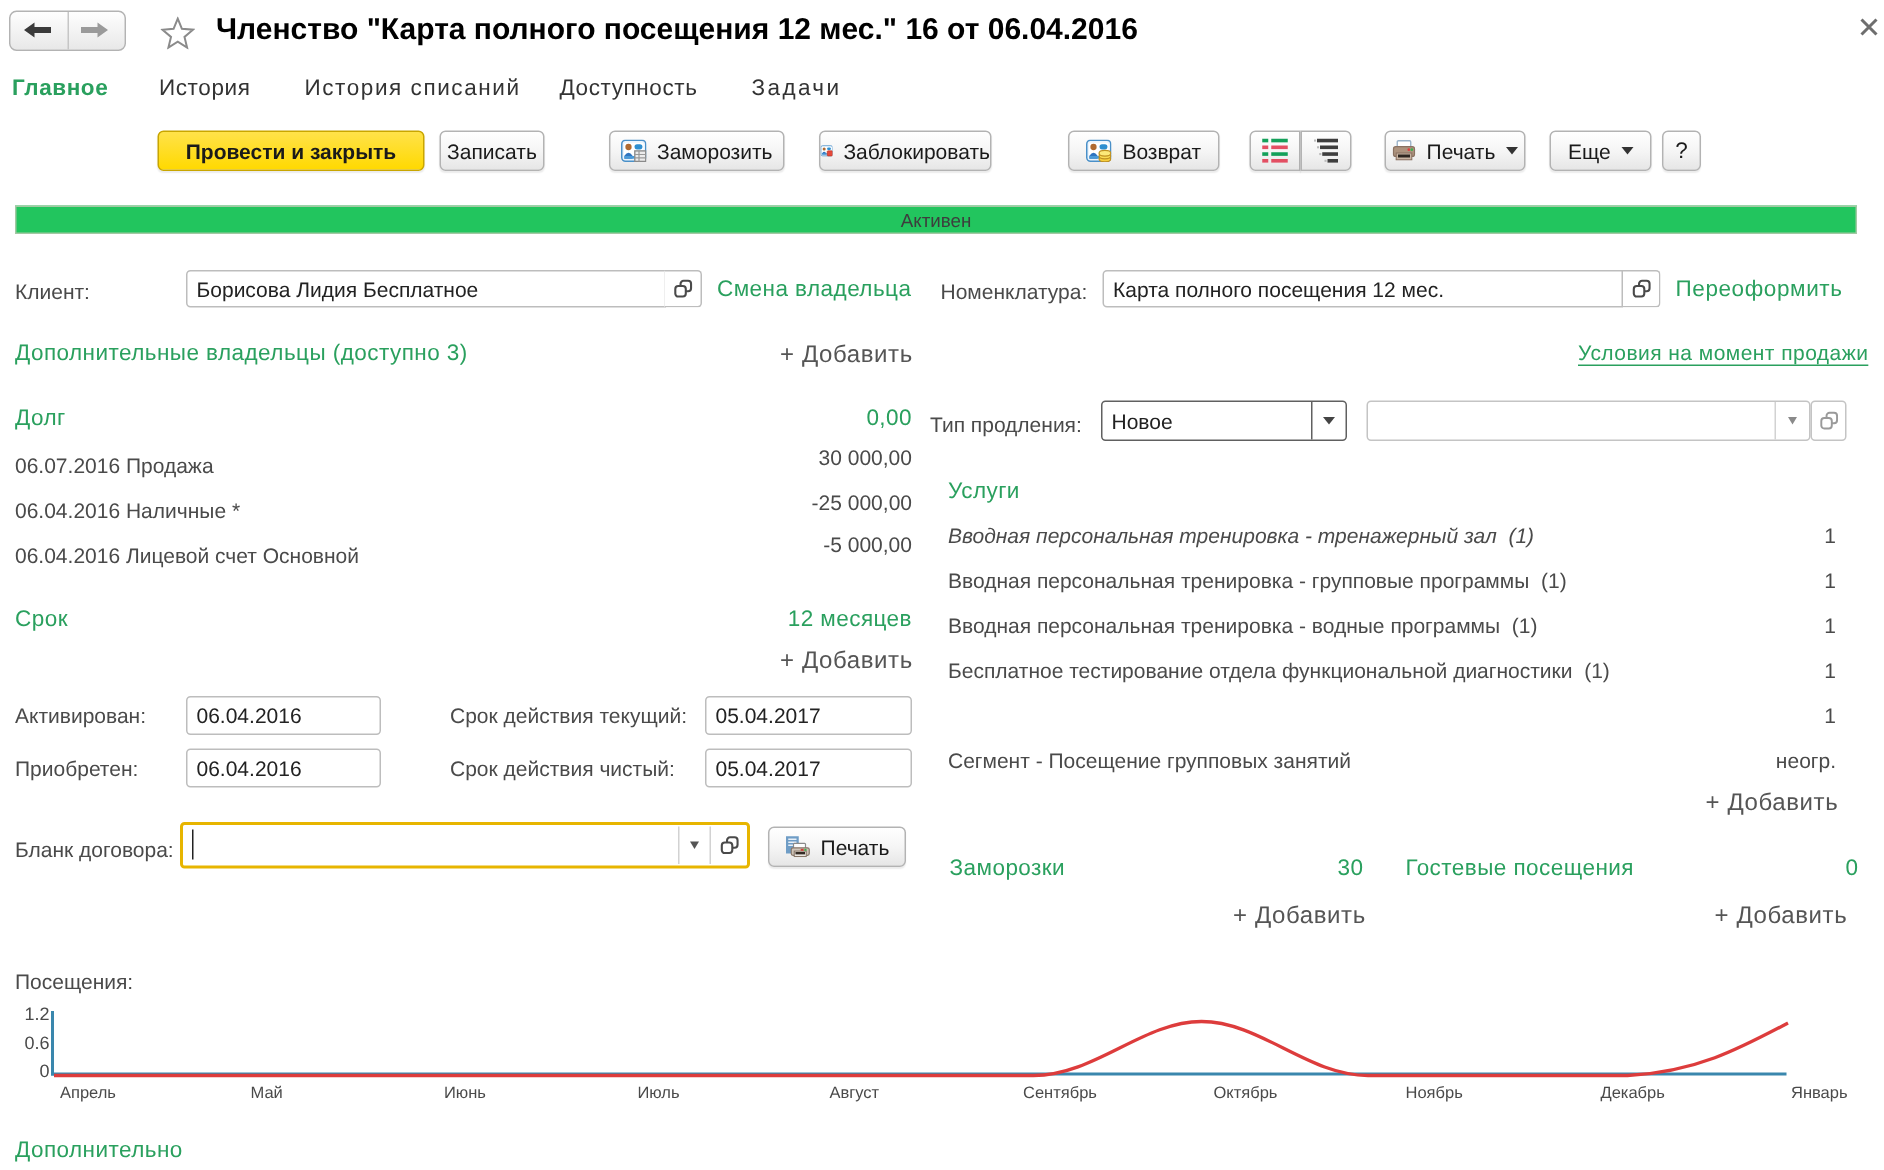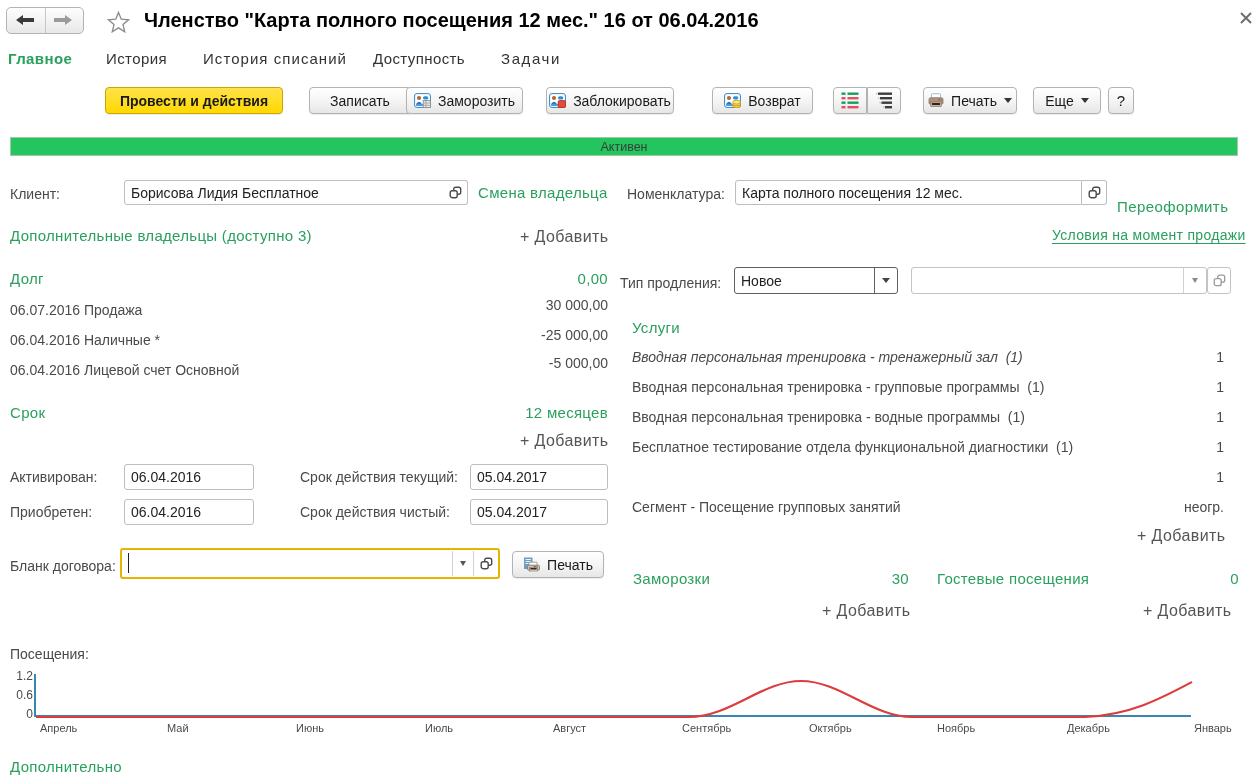--- a/index.html
+++ b/index.html
@@ -39,34 +39,34 @@
 <svg class="abs" style="left:1240px;top:12px;" width="12" height="12" viewBox="0 0 12 12">
  <path d="M1 1 L11 11 M11 1 L1 11" stroke="#6e6e6e" stroke-width="2"></path>
 </svg>
 
 <div class="abs" style="left:8px;top:50px;font-size:15px;letter-spacing:0.4px;font-weight:bold;color:#2aa05e;">Главное</div>
 <div class="abs" style="left:106px;top:50px;font-size:15px;letter-spacing:0.4px;color:#333;">История</div>
 <div class="abs" style="left:203px;top:50px;font-size:15px;letter-spacing:1.05px;color:#333;">История списаний</div>
 <div class="abs" style="left:373px;top:50px;font-size:15px;letter-spacing:0.4px;color:#333;">Доступность</div>
 <div class="abs" style="left:501px;top:50px;font-size:15px;letter-spacing:1.6px;color:#333;">Задачи</div>
 
-<div class="btn" style="left:105px;top:87px;width:178px;height:27px;background:linear-gradient(#ffe24a,#ffd900);border:1px solid #c9a600;font-weight:bold;">Провести и действия</div>
-<div class="btn" style="left:309px;top:87px;width:102px;height:27px;">Записать</div>
+<div class="btn" style="left:105px;top:87px;width:178px;height:27px;background:linear-gradient(#ffe24a,#ffd900);border:1px solid #c9a600;font-weight:bold;">Провести и закрыть</div>
+<div class="btn" style="left:293px;top:87px;width:70px;height:27px;">Записать</div>
 <div class="btn" style="left:406px;top:87px;width:117px;height:27px;">
  <svg width="17" height="15" viewBox="0 0 17 15" style="margin-right:7px;">
   <rect x="0.5" y="0.5" width="16" height="14" rx="2.5" fill="#eaf4fd" stroke="#4a90c8"></rect>
   <rect x="2" y="2.2" width="13" height="10.6" rx="1" fill="#ffffff"></rect>
   <circle cx="5" cy="5" r="2.1" fill="#b06a30"></circle>
   <path d="M2.3 10.8 Q5 6.8 7.7 10.8 L7.7 12.8 L2.3 12.8 Z" fill="#2f74c0"></path>
   <rect x="9" y="3.2" width="5.3" height="3.4" rx="1.7" fill="#2e8fd0"></rect>
   <rect x="2.2" y="11" width="12.6" height="1.8" fill="#4a9ad8"></rect>
   <rect x="9.2" y="7.6" width="7.3" height="7" fill="#ececec" stroke="#8a8a8a" stroke-width="0.9"></rect>
   <path d="M9.2 10 H16.5 M9.2 12.3 H16.5 M12 7.6 V14.6" stroke="#999" stroke-width="0.8"></path>
  </svg>Заморозить</div>
-<div class="btn" style="left:546px;top:87px;width:128px;height:27px;">
+<div class="btn" style="left:546px;top:87px;width:115px;height:27px;">
  <svg width="17" height="15" viewBox="0 0 17 15" style="margin-right:7px;">
   <rect x="0.5" y="0.5" width="16" height="14" rx="2.5" fill="#eaf4fd" stroke="#4a90c8"></rect>
   <rect x="2" y="2.2" width="13" height="10.6" rx="1" fill="#ffffff"></rect>
   <circle cx="5" cy="5" r="2.1" fill="#b06a30"></circle>
   <path d="M2.3 10.8 Q5 6.8 7.7 10.8 L7.7 12.8 L2.3 12.8 Z" fill="#2f74c0"></path>
   <rect x="9" y="3.2" width="5.3" height="3.4" rx="1.7" fill="#2e8fd0"></rect>
   <rect x="2.2" y="11" width="12.6" height="1.8" fill="#4a9ad8"></rect>
   <rect x="9.2" y="7.6" width="7.3" height="7" rx="1.2" fill="#e6493a" stroke="#b23225" stroke-width="0.9"></rect>
  </svg>Заблокировать</div>
 <div class="btn" style="left:712px;top:87px;width:101px;height:27px;">
@@ -130,21 +130,21 @@
 <div class="abs glink" style="left:478px;top:184px;">Смена владельца</div>
 
 <div class="abs lbl" style="left:627px;top:186px;">Номенклатура:</div>
 <div class="inp" style="left:735px;top:180px;width:347px;height:25px;border-radius:3px 0 0 3px;">Карта полного посещения 12 мес.</div>
 <div class="fbtn" style="left:1082px;top:180px;width:25px;height:25px;border-left:none;border-radius:0 3px 3px 0;background:#fff;">
  <svg width="13" height="13" viewBox="0 0 13 13">
         <rect x="4.7" y="1.2" width="7" height="7" rx="2" fill="none" stroke="#4a4a4a" stroke-width="1.4"></rect>
         <rect x="1.2" y="4.7" width="7" height="7" rx="2" fill="#fff" stroke="#4a4a4a" stroke-width="1.4"></rect>
       </svg>
 </div>
-<div class="abs glink" style="left:1117px;top:184px;letter-spacing:0.4px;margin-top:14px;">Переоформить</div>
+<div class="abs glink" style="left:1117px;top:184px;letter-spacing:0.4px;">Переоформить</div>
 
 <div class="abs glink" style="left:10px;top:227px;">Дополнительные владельцы (доступно 3)</div>
 <div class="abs gray" style="left:520px;top:228px;width:88px;text-align:right;">+ Добавить</div>
 <div class="abs glink" style="left:1052px;top:227px;font-size:14px;text-decoration:underline;text-underline-offset:3px;width:188px;text-align:right;">Условия на момент продажи</div>
 
 <div class="abs glink" style="left:10px;top:270px;">Долг</div>
 <div class="abs glink" style="left:508px;top:270px;width:100px;text-align:right;">0,00</div>
 <div class="abs lbl" style="left:10px;top:302px;">06.07.2016 Продажа</div>
 <div class="abs lbl" style="left:408px;top:297px;width:200px;text-align:right;">30 000,00</div>
 <div class="abs lbl" style="left:10px;top:332px;">06.04.2016 Наличные *</div>

